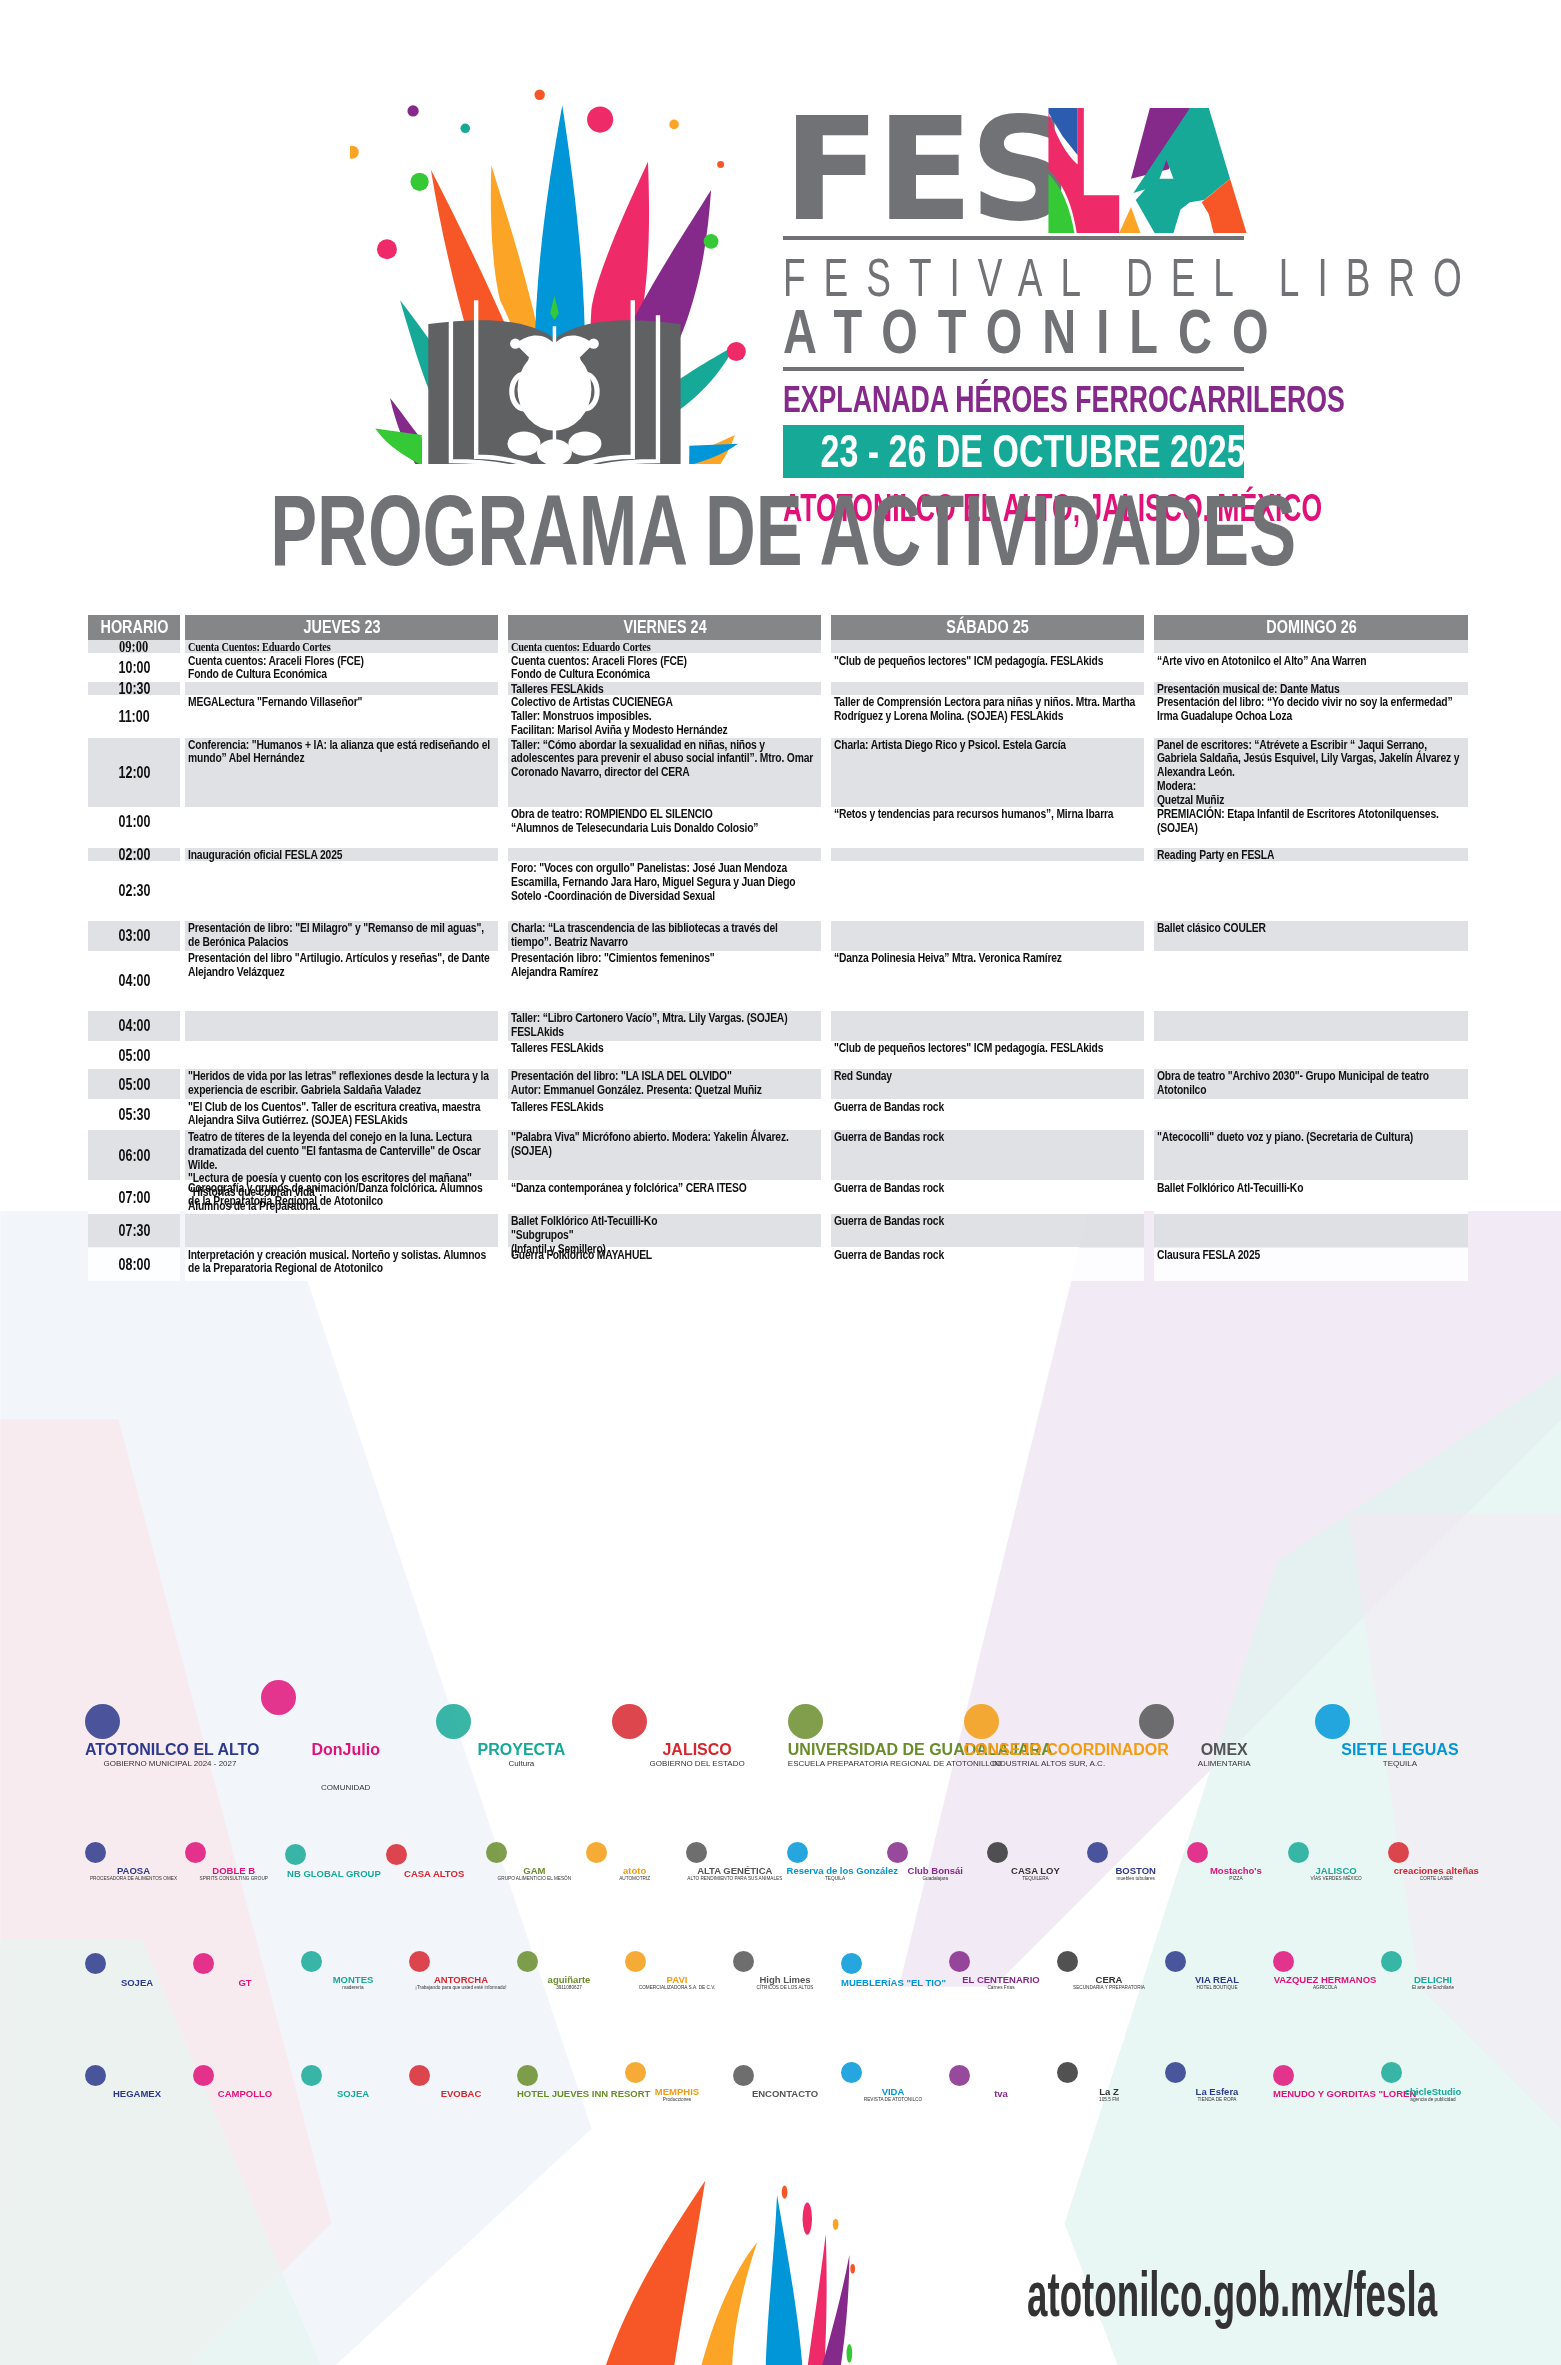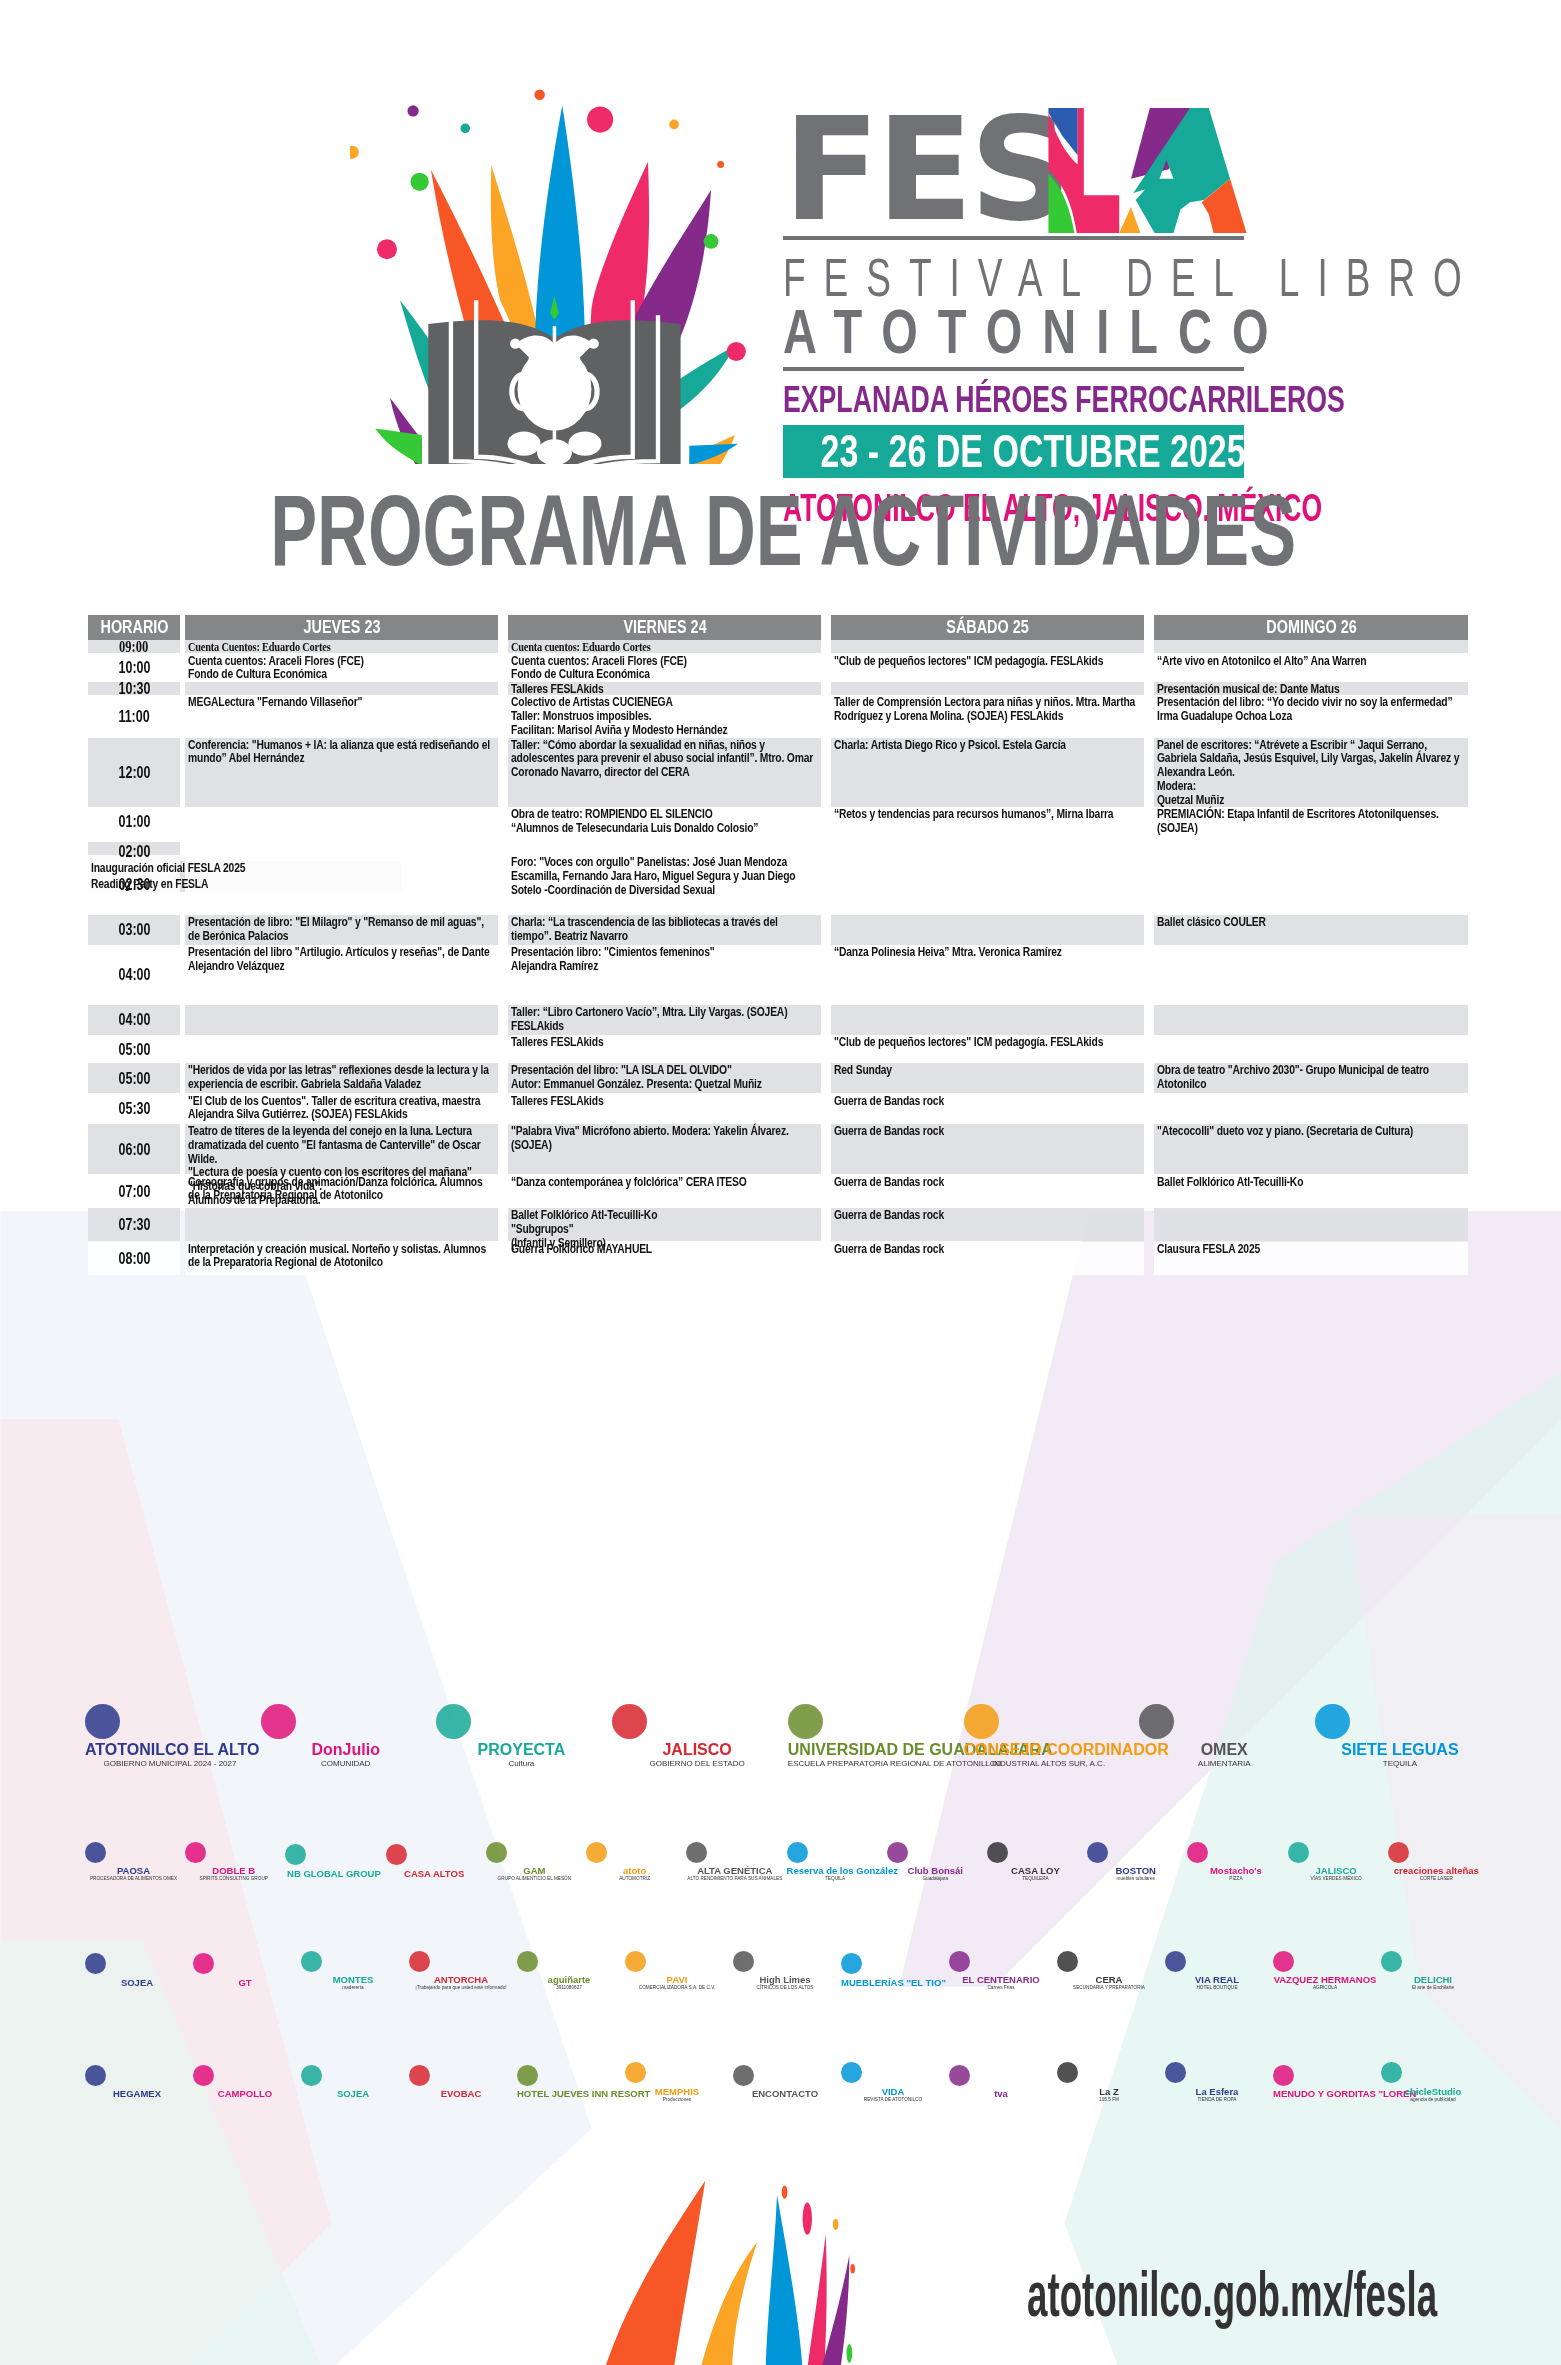--- a/index.html
+++ b/index.html
@@ -210,21 +210,21 @@
       <div class="sch-row plain" style="height: 27.4px; margin-top: 0.5px;">
         <div class="cell time c-time">
           <span>01:00</span>
         </div>
         <div class="cell act c-day"><span></span></div>
         <div class="cell act c-day"><span>Obra de teatro: ROMPIENDO EL SILENCIO
 “Alumnos de Telesecundaria Luis Donaldo Colosio”</span></div>
         <div class="cell act c-day"><span>“Retos y tendencias para recursos humanos”, Mirna Ibarra</span></div>
         <div class="cell act c-day last"><span>PREMIACIÓN: Etapa Infantil de Escritores Atotonilquenses. (SOJEA)</span></div>
       </div>
-      <div class="sch-row alt" style="height: 13.2px; margin-top: 7px; flex-direction: column;">
+      <div class="sch-row alt" style="height: 13.2px; margin-top: 13px;">
         <div class="cell time c-time">
           <span>02:00</span>
         </div>
         <div class="cell act c-day"><span>Inauguración oficial FESLA 2025</span></div>
         <div class="cell act c-day"><span></span></div>
         <div class="cell act c-day"><span></span></div>
         <div class="cell act c-day last"><span>Reading Party en FESLA</span></div>
       </div>
       <div class="sch-row plain" style="height: 59px; margin-top: 0.5px;">
         <div class="cell time c-time">
@@ -333,21 +333,21 @@
     </div>
 </div>
 
 <div class="sponsors">
   <div class="sp-row r1" id="sp-r1">
       <div class="logo" style="width: 170px;">
         <div class="mark" style="width: 35px; height: 35px; background: rgb(45, 58, 140); opacity: 0.85; margin-bottom: 2.8px;"></div>
         <div class="lg-title" style="font-size: 16px; color: rgb(45, 58, 140);">ATOTONILCO EL ALTO</div>
         <div class="lg-sub" style="font-size: 8px;">GOBIERNO MUNICIPAL 2024 - 2027</div>
       </div>
-      <div class="logo" style="width: 170px;">
+      <div class="logo" style="width: 170px; gap: 24px;">
         <div class="mark" style="width: 35px; height: 35px; background: rgb(224, 18, 122); opacity: 0.85; margin-bottom: 2.8px;"></div>
         <div class="lg-title" style="font-size: 16px; color: rgb(224, 18, 122);">DonJulio</div>
         <div class="lg-sub" style="font-size: 8px;">COMUNIDAD</div>
       </div>
       <div class="logo" style="width: 170px;">
         <div class="mark" style="width: 35px; height: 35px; background: rgb(23, 169, 152); opacity: 0.85; margin-bottom: 2.8px;"></div>
         <div class="lg-title" style="font-size: 16px; color: rgb(23, 169, 152);">PROYECTA</div>
         <div class="lg-sub" style="font-size: 8px;">Cultura</div>
       </div>
       <div class="logo" style="width: 170px;">

